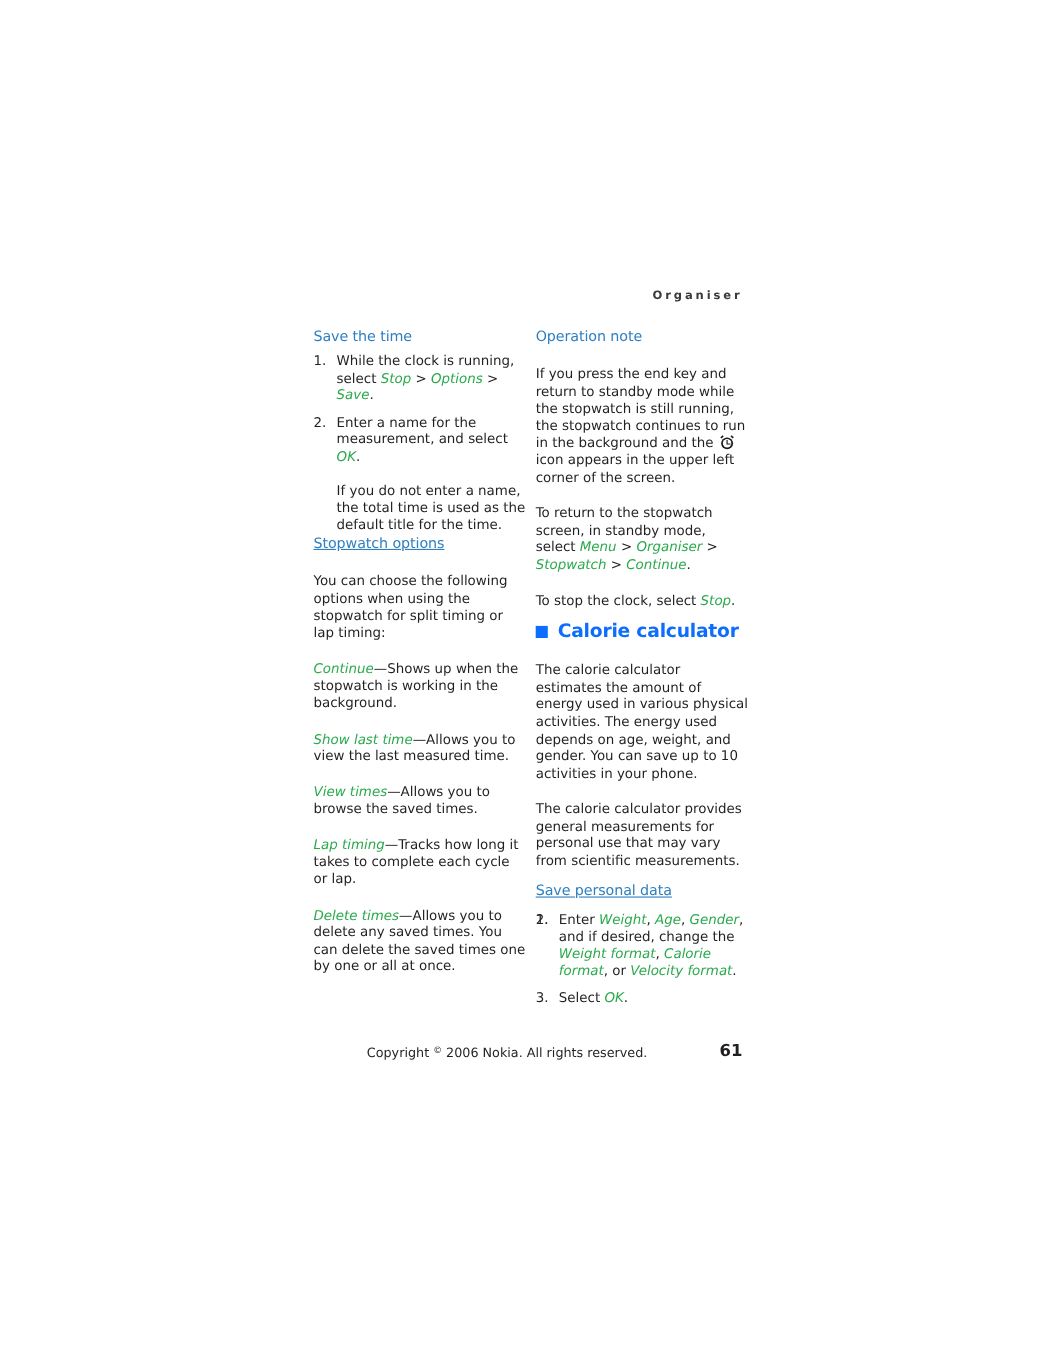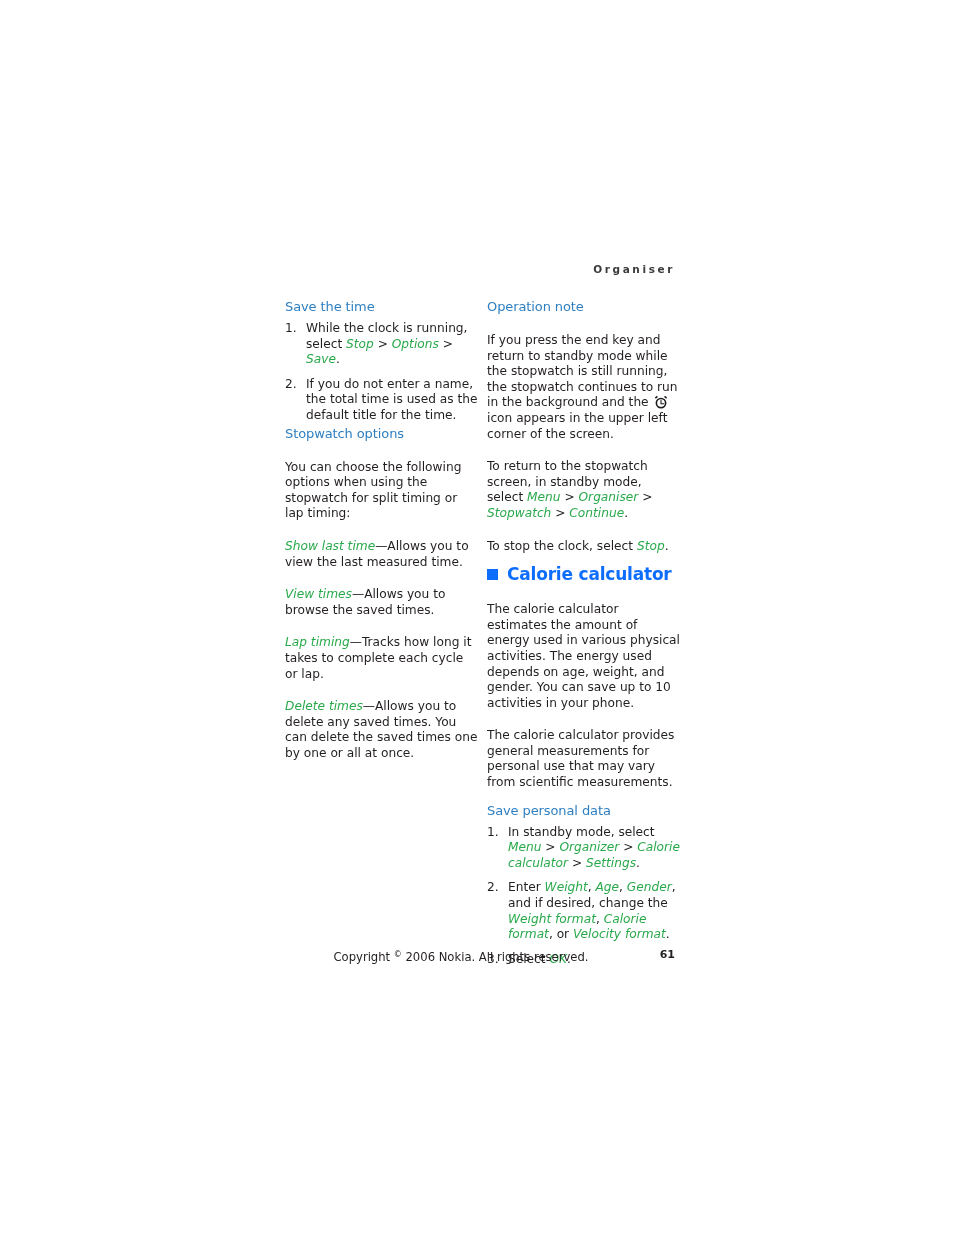--- a/index.html
+++ b/index.html
@@ -51,21 +51,21 @@
   
   h2.sub {
     margin: 0 0 5px 0;
     padding: 0;
     font-size: 13px;
     font-weight: normal;
     line-height: 19px;
     color: #2e7fc1;
     letter-spacing: -0.1px;
   }
-  .sub-spaced { margin-top: 25px; }
+  .sub-spaced { margin-top: 25px; text-decoration: underline; }
 
   h1.major {
     margin: 0 0 6px 0;
     padding: 0;
     font-size: 17px;
     font-weight: bold;
     line-height: 21px;
     color: #0d6efd;
     display: flex;
     align-items: center;
@@ -110,21 +110,21 @@
   ol.steps > li .num {
     position: absolute;
     left: 0;
     top: 0;
     width: 14px;
     text-align: left;
     font-size: 12.2px;
   }
   ol.steps > li .cont {
     display: block;
-    margin-top: 5px;
+    margin-top: 15px;
   }
 
   
   .ui {
     color: #2aa94c;
     font-style: italic;
   }
   .sep { color: #231f20; font-style: normal; }
 
   
@@ -150,48 +150,49 @@
   .footer .copy {
     position: absolute;
     left: 0;
     width: 352px;
     text-align: center;
   }
   .footer .pageno {
     position: absolute;
     right: 0;
     font-weight: bold;
-    font-size: 11px;
+    font-size: 15px;
   }
   .footer .copy sup {
     font-size: 8px;
     vertical-align: 4px;
   }
 </style>
 </head>
 <body>
 
 <div id="page">
 
   <div class="running-head">Organiser</div>
 
   <div class="col col-left">
 
     <h2 class="sub">Save the time</h2>
 
     <ol class="steps">
         <li><span class="num">1.</span><span><span>While the clock is running, select </span><span class="ui">Stop</span><span class="sep"> &gt; </span><span class="ui">Options</span><span class="sep"> &gt; </span><span class="ui">Save</span><span>.</span></span></li>
-        <li><span class="num">2.</span><span class="cont">If you do not enter a name, the total time is used as the default title for the time.</span></li>
+        <li><span class="num">2.</span><span><span>Enter a name for the measurement, and select </span><span class="ui">OK</span><span>.</span></span><span class="cont">If you do not enter a name, the total time is used as the default title for the time.</span></li>
       </ol>
 
     <h2 class="sub sub-spaced">Stopwatch options</h2>
 
     <p class="body">You can choose the following options when using the stopwatch for split timing or lap timing:</p>
 
     <div>
+        <p class="body"><span class="ui">Continue</span><span>—Shows up when the stopwatch is working in the background.</span></p>
         <p class="body"><span class="ui">Show last time</span><span>—Allows you to view the last measured time.</span></p>
         <p class="body"><span class="ui">View times</span><span>—Allows you to browse the saved times.</span></p>
         <p class="body"><span class="ui">Lap timing</span><span>—Tracks how long it takes to complete each cycle or lap.</span></p>
         <p class="body"><span class="ui">Delete times</span><span>—Allows you to delete any saved times. You can delete the saved times one by one or all at once.</span></p>
       </div>
   </div>
 
   <div class="col col-right">
 
     <h2 class="sub">Operation note</h2>
@@ -215,21 +216,21 @@
       <span>Calorie calculator</span>
     </h1>
 
     <p class="body">The calorie calculator estimates the amount of energy used in various physical activities. The energy used depends on age, weight, and gender. You can save up to 10 activities in your phone.</p>
 
     <p class="body">The calorie calculator provides general measurements for personal use that may vary from scientific measurements.</p>
 
     <h2 class="sub sub-spaced">Save personal data</h2>
 
     <ol class="steps">
-        <li><span class="num">1.</span><span><span>In standby mode, select </span><span class="ui">Menu</span><span class="sep"> &gt; </span><span class="ui">Organizer</span><span class="sep"> &gt; </span><span class="ui">Calorie calculator</span><span class="sep"> &gt; </span><span class="ui">Settings</span><span>.</span></span></li>
+        <li><span class="num">1.</span></li>
         <li><span class="num">2.</span><span><span>Enter </span><span class="ui">Weight</span><span>, </span><span class="ui">Age</span><span>, </span><span class="ui">Gender</span><span>, and if desired, change the </span><span class="ui">Weight format</span><span>, </span><span class="ui">Calorie format</span><span>, or </span><span class="ui">Velocity format</span><span>.</span></span></li>
         <li><span class="num">3.</span><span><span>Select </span><span class="ui">OK</span><span>.</span></span></li>
       </ol>
   </div>
 
   <div class="footer">
     <div class="copy">
       <span>Copyright </span><sup>©</sup><span> 2006 Nokia. All rights reserved.</span>
     </div>
     <div class="pageno">61</div>

